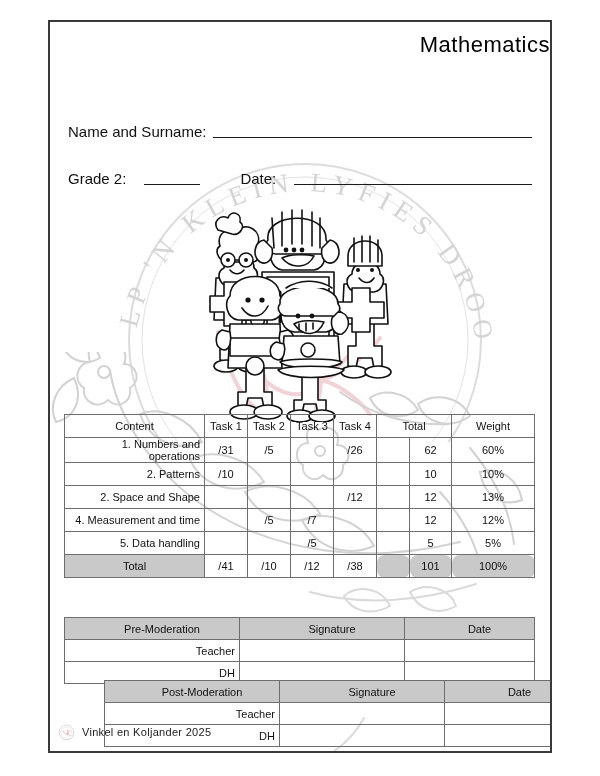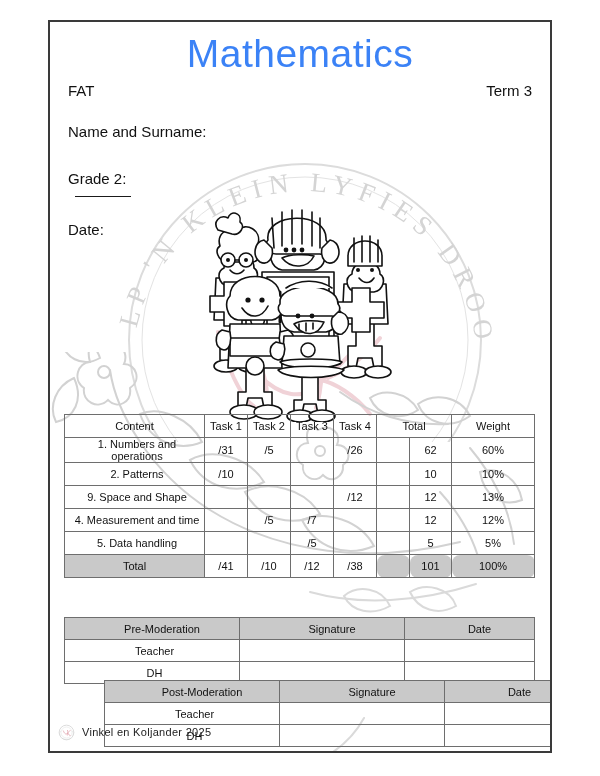--- a/index.html
+++ b/index.html
@@ -36,44 +36,43 @@
   }
   .wm-ring { position: absolute; left: 55px; top: 130px; width: 400px; height: 290px; }
   .wm-script { position: absolute; left: 150px; top: 290px; width: 220px; height: 120px; }
   .wm-botanical { position: absolute; left: -10px; top: 330px; width: 520px; height: 290px; }
   .wm-botanical-2 { position: absolute; left: 250px; top: 560px; width: 280px; height: 200px; }
 
   
   .title {
     position: absolute;
     left: 0; right: 0; top: 10px;
-    text-align: center;
-    font-size: 39px;
+    text-align: right;
+    font-size: 22px;
     letter-spacing: 0.5px;
-    color: #3b82f6;
+    color: #000000;
     z-index: 3;
   }
   .fat-row {
     position: absolute;
     left: 18px; right: 18px; top: 60px;
     display: flex;
     justify-content: space-between;
     font-size: 15px;
     color: #111;
     z-index: 3;
   }
   .field-row {
     position: absolute;
     left: 18px; right: 18px;
     display: flex;
-    align-items: flex-start;
+    align-items: flex-end;
     font-size: 15px;
     color: #111;
     z-index: 3;
-    flex-direction: column;
   }
   .field-row.name { top: 101px; }
   .field-row.grade { top: 148px; gap: 11px; }
   .field-label { white-space: nowrap; }
   .rule {
     border-bottom: 1.4px solid #1a1a1a;
     height: 0;
     margin-left: 7px;
     position: relative;
     top: -2px;
@@ -109,21 +108,21 @@
   table td, table th {
     border: 1px solid #6e6e6e;
     font-weight: normal;
     font-size: 11px;
     color: #111;
     height: 22px;
     padding: 0 4px;
     background: transparent;
   }
   .c-content { text-align: center; }
-  .r-label { text-align: center; padding-left: 9px; }
+  .r-label { text-align: right; padding-left: 9px; }
   .num { text-align: center; border-radius: 8px; }
   .shade { background: #c9c9c9 !important; }
   .hdr td { text-align: center; }
 
   .mod-wrap {
     position: absolute;
     left: 14px;
     width: 470px;
     z-index: 4;
   }
@@ -209,24 +208,20 @@
         <path d="M10,10 C60,24 120,20 176,2"></path>
         <path d="M44,14 C58,2 82,6 90,24 C72,34 52,30 44,14 Z"></path>
         <path d="M110,10 C126,0 150,6 156,24 C138,34 118,28 110,10 Z"></path>
         <path d="M0,186 C30,176 52,158 64,136"></path>
       </g>
     </svg>
   </div>
 
   <div class="title">Mathematics</div>
 
-  <div class="fat-row">
-    <span>FAT</span>
-    <span>Term 3</span>
-  </div>
 
   <div class="field-row name">
     <span class="field-label">Name and Surname:</span>
     <span class="rule grow"></span>
   </div>
 
   <div class="field-row grade">
     <span class="field-label">Grade 2:</span>
     <span class="rule short"></span>
     <span class="gap"></span>
@@ -367,21 +362,21 @@
           <td class="num">/10</td>
           <td class="num"></td>
           <td class="num"></td>
           <td class="num"></td>
           <td class="num"></td>
           <td class="num">10</td>
           <td class="num">10%</td>
         </tr>
 
         <tr>
-          <td class="r-label">9. Space and Shape</td>
+          <td class="r-label">2. Space and Shape</td>
           <td class="num"></td>
           <td class="num"></td>
           <td class="num"></td>
           <td class="num">/12</td>
           <td class="num"></td>
           <td class="num">12</td>
           <td class="num">13%</td>
         </tr>
 
         <tr>

